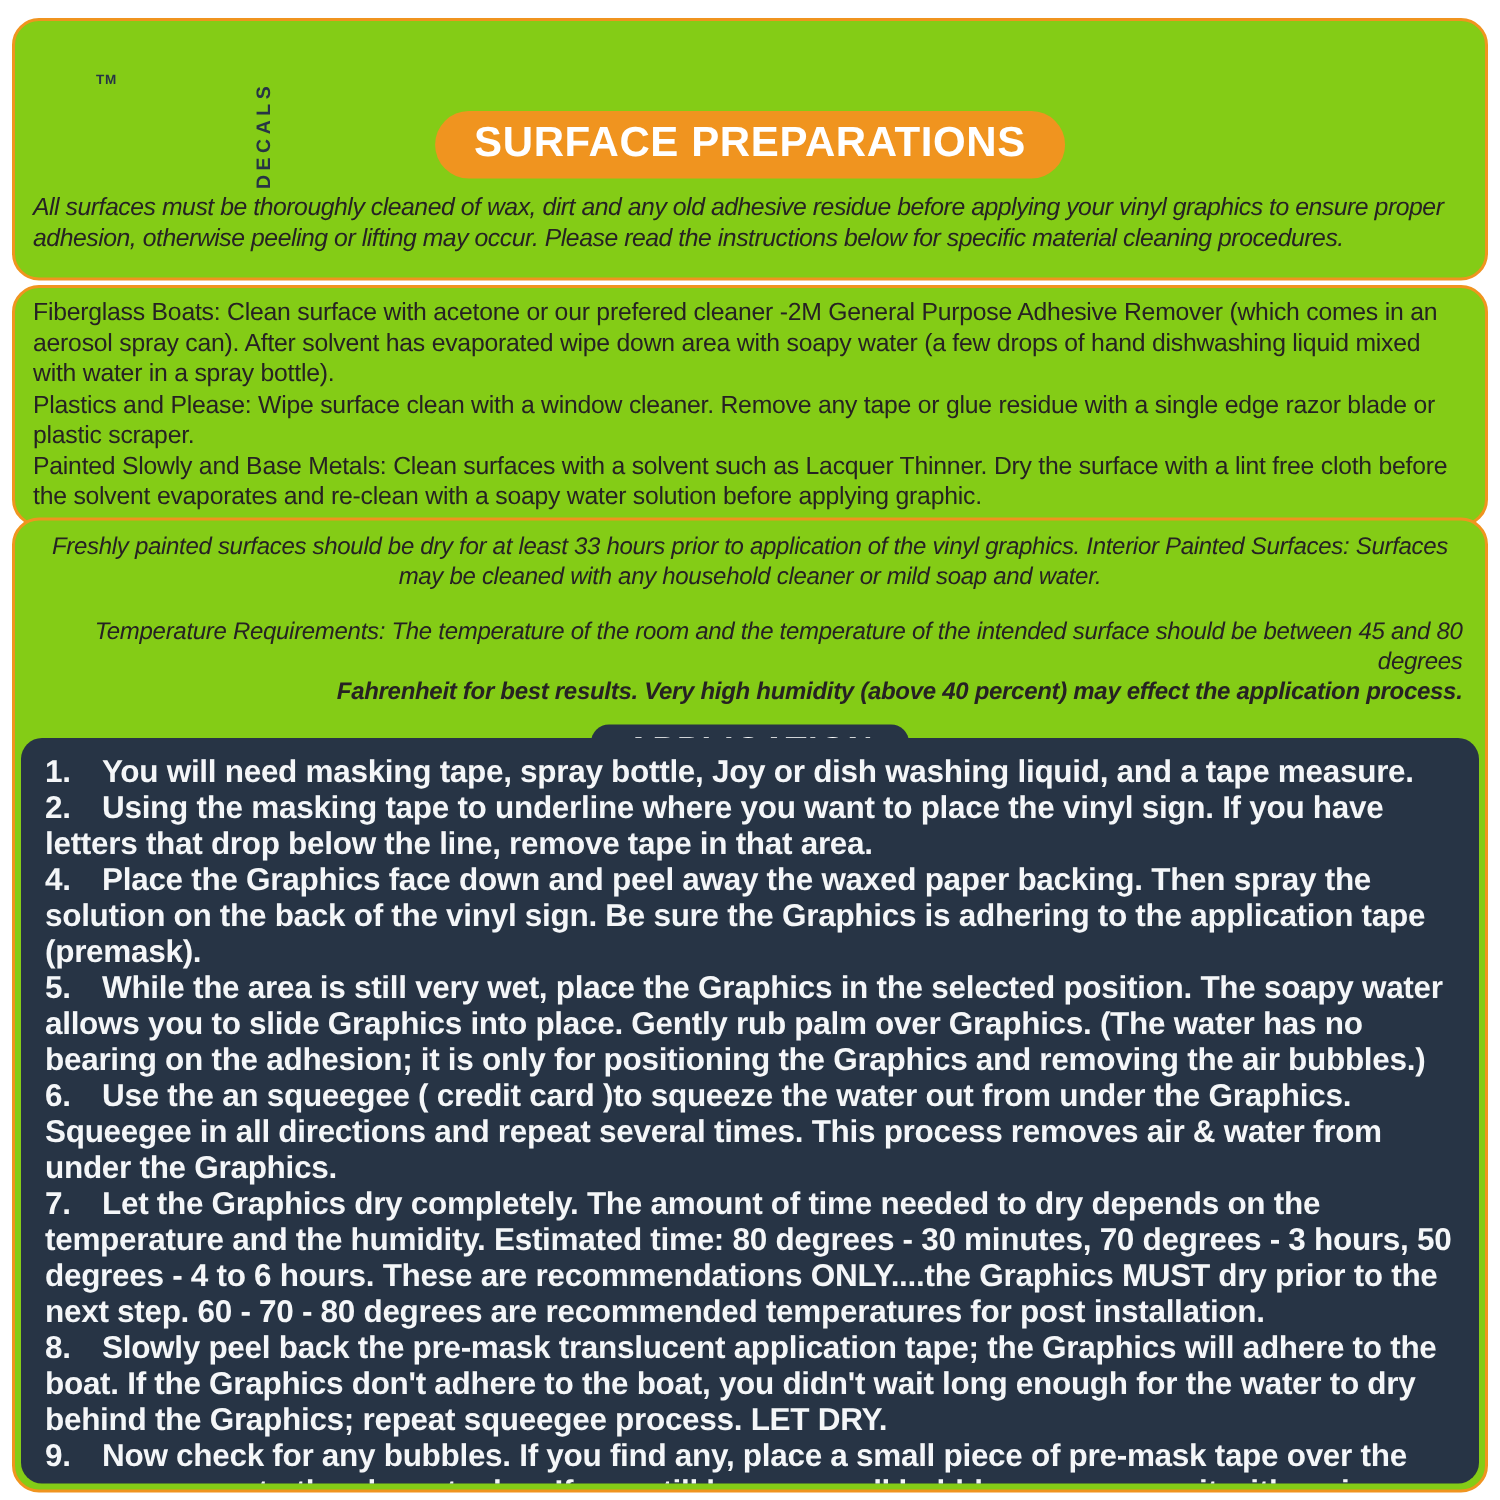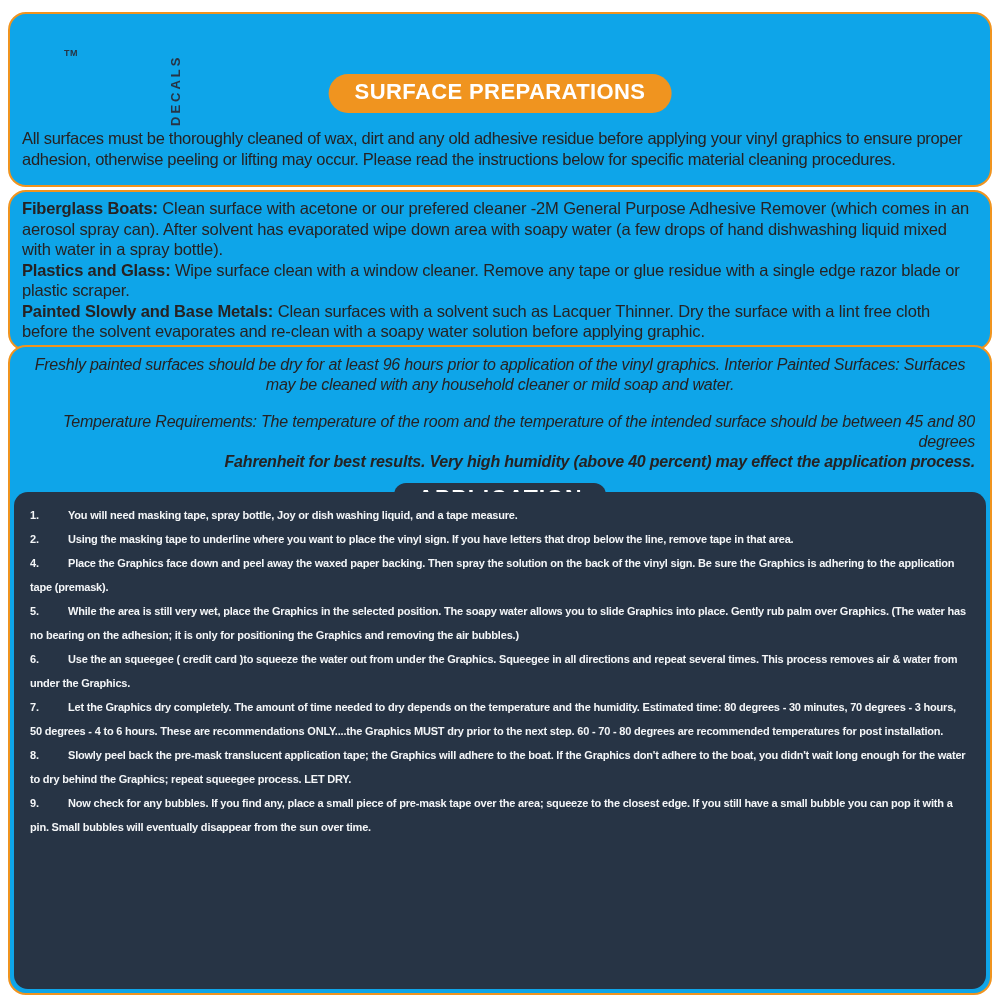--- a/index.html
+++ b/index.html
@@ -3,88 +3,88 @@
 <meta charset="utf-8">
 <style>
   * { margin:0; padding:0; box-sizing:border-box; }
   html,body { background:#ffffff; }
   .page {
     position:relative; width:1000px; height:1000px; margin:0 auto;
     background:#fff; font-family:"Liberation Sans", sans-serif; color:#262223;
     overflow:hidden;
   }
   
-  .box { border:2.5px solid #F0941F; border-radius:18px; background:#0ea5e9; }
+  .box { border:2.5px solid #F0941F; border-radius:18px; background:#84cc16; }
   .box-a { position:absolute; left:8px; right:8px; top:12px; height:175px; }
   .logo { position:absolute; left:42px; top:14px; width:160px; height:104px; color:#273445; }
   .logo-tm { position:absolute; left:12px; top:20px; font-size:9px; font-weight:bold; letter-spacing:0.5px; }
   .logo-num {
     position:absolute; left:26px; top:-8px; font-family:"DejaVu Sans", sans-serif;
     font-weight:bold; font-size:88px; line-height:100px; letter-spacing:-8px;
     -webkit-text-stroke:2.5px #273445;
   }
   .logo-vert {
     position:absolute; left:116px; top:8px; height:90px;
     writing-mode:vertical-rl; transform:rotate(180deg);
     font-size:13px; font-weight:bold; letter-spacing:3px;
   }
   .pill {
     position:absolute; left:50%; transform:translateX(-50%); top:60px;
-    background:#F0941F; color:#fff; font-weight:bold; font-size:22px;
+    background:#F0941F; color:#fff; font-weight:bold; font-size:28px;
     letter-spacing:0.4px; padding:5px 26px 8px; border-radius:24px; white-space:nowrap;
   }
   .intro {
     position:absolute; left:12px; right:10px; top:114px;
-    font-size:16.5px; line-height:21px; letter-spacing:-0.3px; color:#262223;
+    font-size:16.5px; line-height:21px; letter-spacing:-0.3px; color:#262223;font-style:italic;
   }
   
   .box-b { position:absolute; left:8px; right:8px; top:190px; padding:6px 12px 7px; }
   .mat { font-size:16.5px; line-height:20.5px; letter-spacing:-0.15px; }
-  .mat-label { font-weight:bold;margin-top:12px; }
+  .mat-label { font-weight:normal;margin-top:12px; }
   
   .box-c { position:absolute; left:8px; right:8px; top:345px; bottom:5px; padding-top:8px; }
   .note { text-align:center; font-style:italic; font-size:16px; line-height:20px;
           max-width:950px; margin:0 auto; letter-spacing:-0.2px; }
   .note-2 { margin-top:17px;text-align:right; }
   .note-bold { font-weight:bold; }
   .app-tab {
     width:212px; margin:11px auto 0; background:#273445; color:#fff; text-align:center;
     font-size:23px; font-weight:bold; letter-spacing:1px; padding:3px 0 6px;
     border-radius:12px 12px 0 0;
   }
   .app-box {
     position:absolute; left:4px; right:4px; bottom:4px; top:145px;
     background:#273445; border-radius:14px; padding:11px 16px 10px;
     color:#f4f6f8; overflow:hidden;
   }
-  .step { font-size:11px; font-weight:bold; line-height:24px; letter-spacing:-0.2px; }
+  .step { font-size:21px; font-weight:bold; line-height:24px; letter-spacing:-0.2px; }
   .step-num { display:inline-block; width:38px; }
 </style>
 </head>
 <body>
 
 <div class="page">
 
   <div class="box box-a">
     <div class="logo">
       <span class="logo-tm">TM</span>
       <span class="logo-vert">DECALS</span>
     </div>
     <div class="pill">SURFACE PREPARATIONS</div>
     <p class="intro">All surfaces must be thoroughly cleaned of wax, dirt and any old adhesive residue before applying your vinyl graphics to ensure proper adhesion, otherwise peeling or lifting may occur. Please read the instructions below for specific material cleaning procedures.</p>
   </div>
 
   <div class="box box-b">
     <p class="mat"><span class="mat-label">Fiberglass Boats:</span> <span>Clean surface with acetone or our prefered cleaner -2M General Purpose Adhesive Remover (which comes in an aerosol spray can). After solvent has evaporated wipe down area with soapy water (a few drops of hand dishwashing liquid mixed with water in a spray bottle).</span></p>
-    <p class="mat"><span class="mat-label">Plastics and Glass:</span> <span>Wipe surface clean with a window cleaner. Remove any tape or glue residue with a single edge razor blade or plastic scraper.</span></p>
+    <p class="mat"><span class="mat-label">Plastics and Please:</span> <span>Wipe surface clean with a window cleaner. Remove any tape or glue residue with a single edge razor blade or plastic scraper.</span></p>
     <p class="mat"><span class="mat-label">Painted Slowly and Base Metals:</span> <span>Clean surfaces with a solvent such as Lacquer Thinner. Dry the surface with a lint free cloth before the solvent evaporates and re-clean with a soapy water solution before applying graphic.</span></p>
   </div>
 
   <div class="box box-c">
-    <p class="note">Freshly painted surfaces should be dry for at least 96 hours prior to application of the vinyl graphics. Interior Painted Surfaces: Surfaces may be cleaned with any household cleaner or mild soap and water.</p>
+    <p class="note">Freshly painted surfaces should be dry for at least 33 hours prior to application of the vinyl graphics. Interior Painted Surfaces: Surfaces may be cleaned with any household cleaner or mild soap and water.</p>
     <div class="note note-2">
       <div>Temperature Requirements: The temperature of the room and the temperature of the intended surface should be between 45 and 80 degrees</div>
       <div class="note-bold">Fahrenheit for best results. Very high humidity (above 40 percent) may effect the application process.</div>
     </div>
 
     <div class="app-tab">APPLICATION</div>
 
     <div class="app-box">
       <p class="step"><span class="step-num">1.</span><span>You will need masking tape, spray bottle, Joy or dish washing liquid, and a tape measure.</span></p>
       <p class="step"><span class="step-num">2.</span><span>Using the masking tape to underline where you want to place the vinyl sign. If you have letters that drop below the line, remove tape in that area.</span></p>

